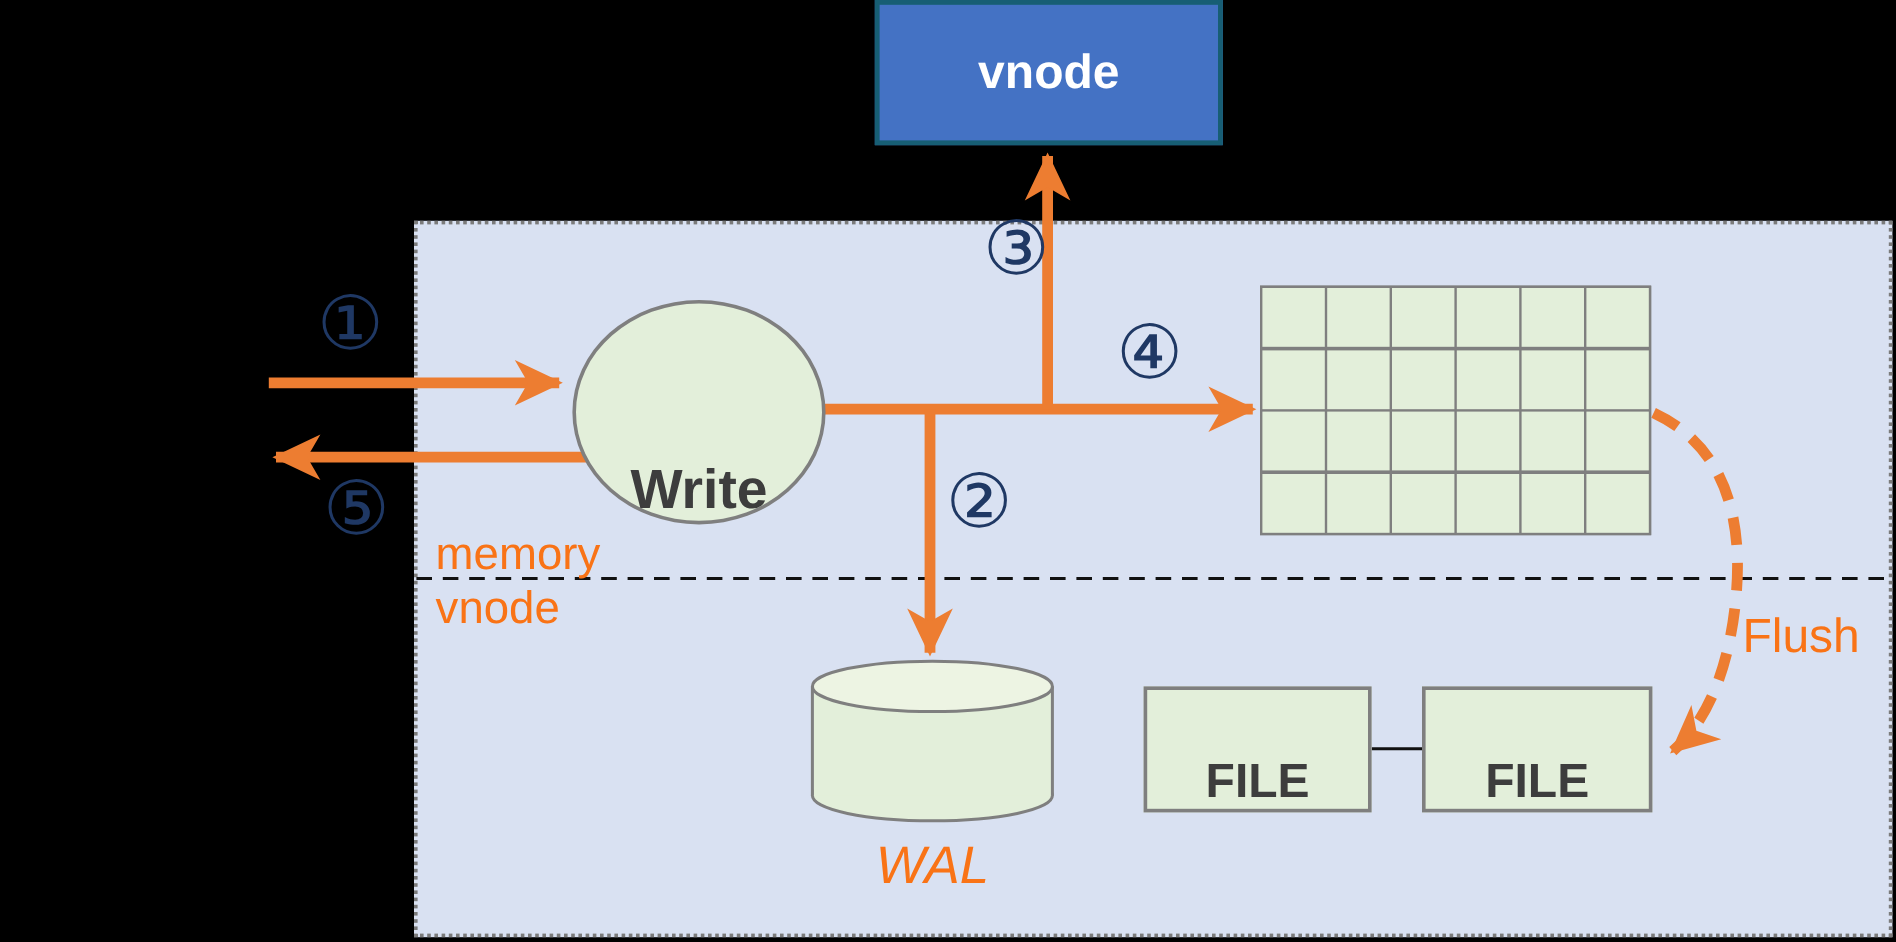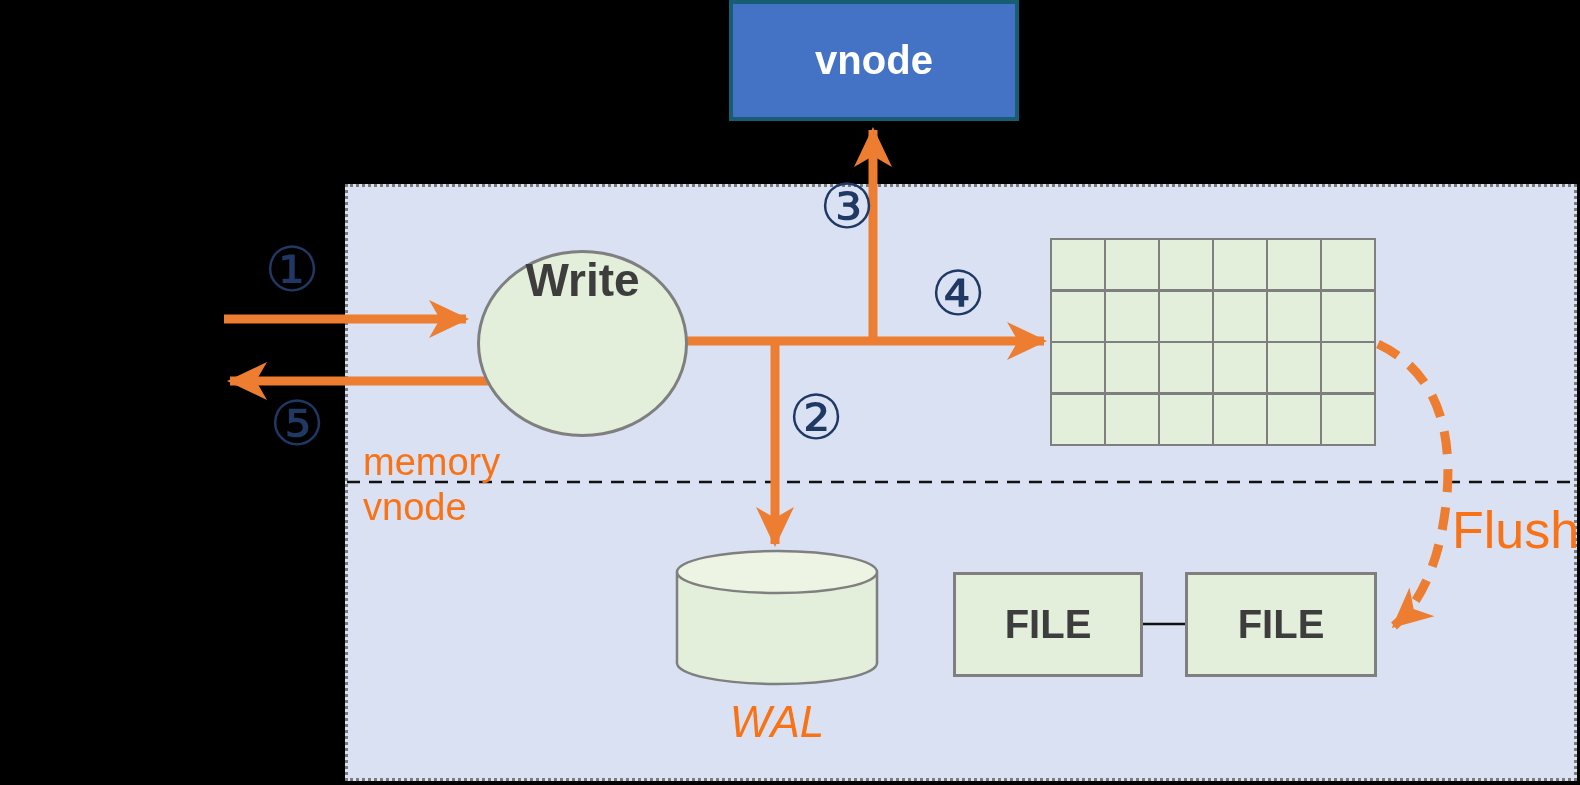--- a/index.html
+++ b/index.html
@@ -26,39 +26,39 @@
     display:flex;flex-direction:column;align-items:center;justify-content:center;
   }
   .follower{left:729px;top:0;width:290px;height:121px;font-size:40px;line-height:47px;}
   .app{left:2px;top:291px;width:222px;height:128px;font-size:42px;}
 
   
   .circle{
     left:477px;top:250px;width:211px;height:187px;border-radius:50%;
     background:var(--c-shape-green,#e3efda);
     border:3px solid var(--c-shape-border-gray,#7f7f7f);
-    display:flex;align-items:flex-start;justify-content:center;
+    display:flex;align-items:flex-end;justify-content:center;
     font-size:46px;font-weight:bold;color:var(--c-text-dark,#3d3d3d);
   }
 
   
   .memtable{
     left:1050px;top:238px;width:326px;height:208px;
     display:grid;grid-template-columns:repeat(6,1fr);grid-template-rows:repeat(4,1fr);
     background:var(--c-shape-border-gray,#7f7f7f);
     border:2px solid var(--c-shape-border-gray,#7f7f7f);
     gap:2.5px;
   }
   .memtable .cell{background:var(--c-shape-green,#e3efda);}
 
   
   .filebox{
     background:var(--c-shape-green,#e3efda);
     border:3px solid var(--c-shape-border-gray,#7f7f7f);
-    display:flex;align-items:center;justify-content:center;
+    display:flex;align-items:flex-end;justify-content:center;
     font-weight:bold;font-size:40px;color:var(--c-text-dark,#3d3d3d);
   }
   .file1{left:953px;top:572px;width:190px;height:105px;}
   .file2{left:1185px;top:572px;width:192px;height:105px;}
 
   
   .step{
     font-family:"DejaVu Sans",sans-serif;font-size:62px;line-height:62px;
     color:var(--c-step-number-blue,#1f3864);
     transform:translate(-50%,-50%);white-space:nowrap;
@@ -67,21 +67,21 @@
   .s2{left:816px;top:418px;}
   .s3{left:847px;top:207px;}
   .s4{left:958px;top:294px;}
   .s5{left:297px;top:424px;}
 
   
   .lbl{color:#f97316;font-size:38px;line-height:40px;white-space:nowrap;}
   .memory{left:363px;top:442px;}
   .disk{left:363px;top:487px;}
   .wal{left:777px;top:702px;transform:translateX(-50%);font-size:44px;font-style:italic;}
-  .flush{left:1452px;top:510px;font-size:52px;}
+  .flush{left:1452px;top:510px;font-size:40px;}
   .leader{left:1333px;top:712px;font-size:40px;}
 
   .layer-svg{left:0;top:0;width:1580px;height:785px;}
   .z1{z-index:1;}.z2{z-index:2;}.z3{z-index:3;}.z4{z-index:4;}
 
   .arrow{stroke:var(--c-arrow-orange,#ed7d31);stroke-width:9;fill:none;}
   .arrow-dashed{stroke-dasharray:23 15;}
   .divider{stroke:#111;stroke-width:2.5;stroke-dasharray:13 9;fill:none;}
   .connector{stroke:#111;stroke-width:2.5;fill:none;}
   .cyl-body{fill:var(--c-shape-green,#e3efda);}

